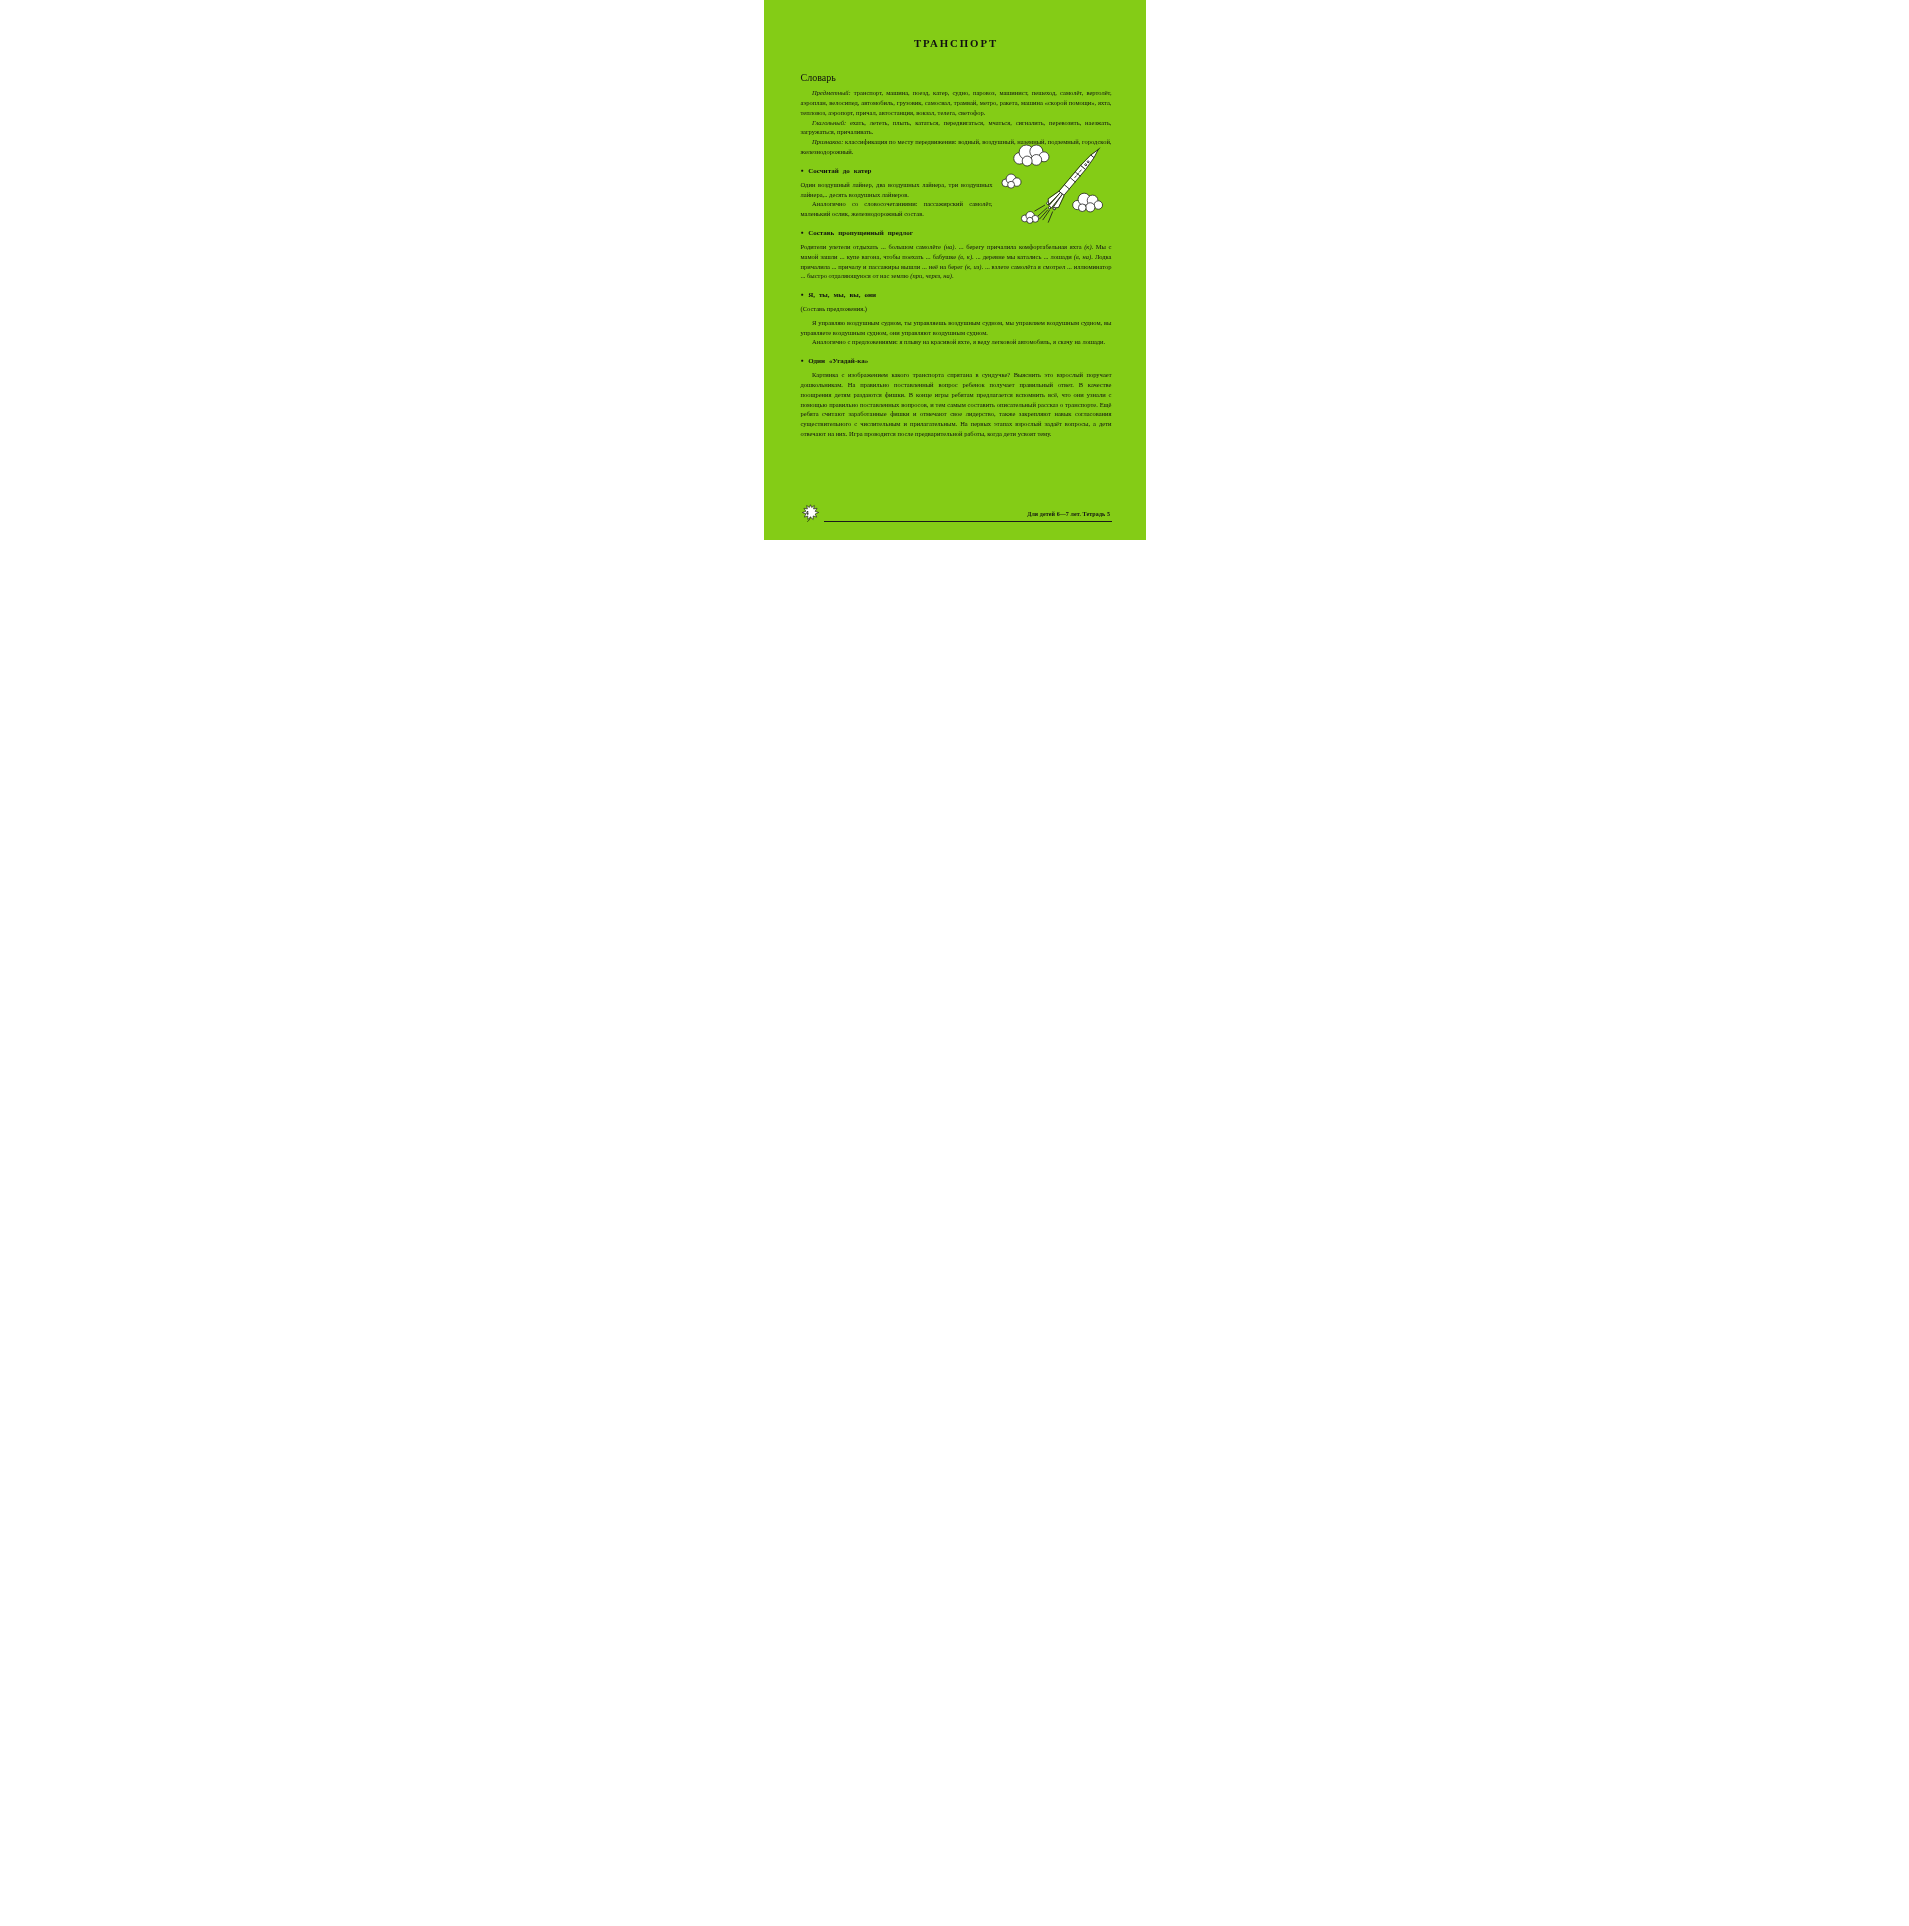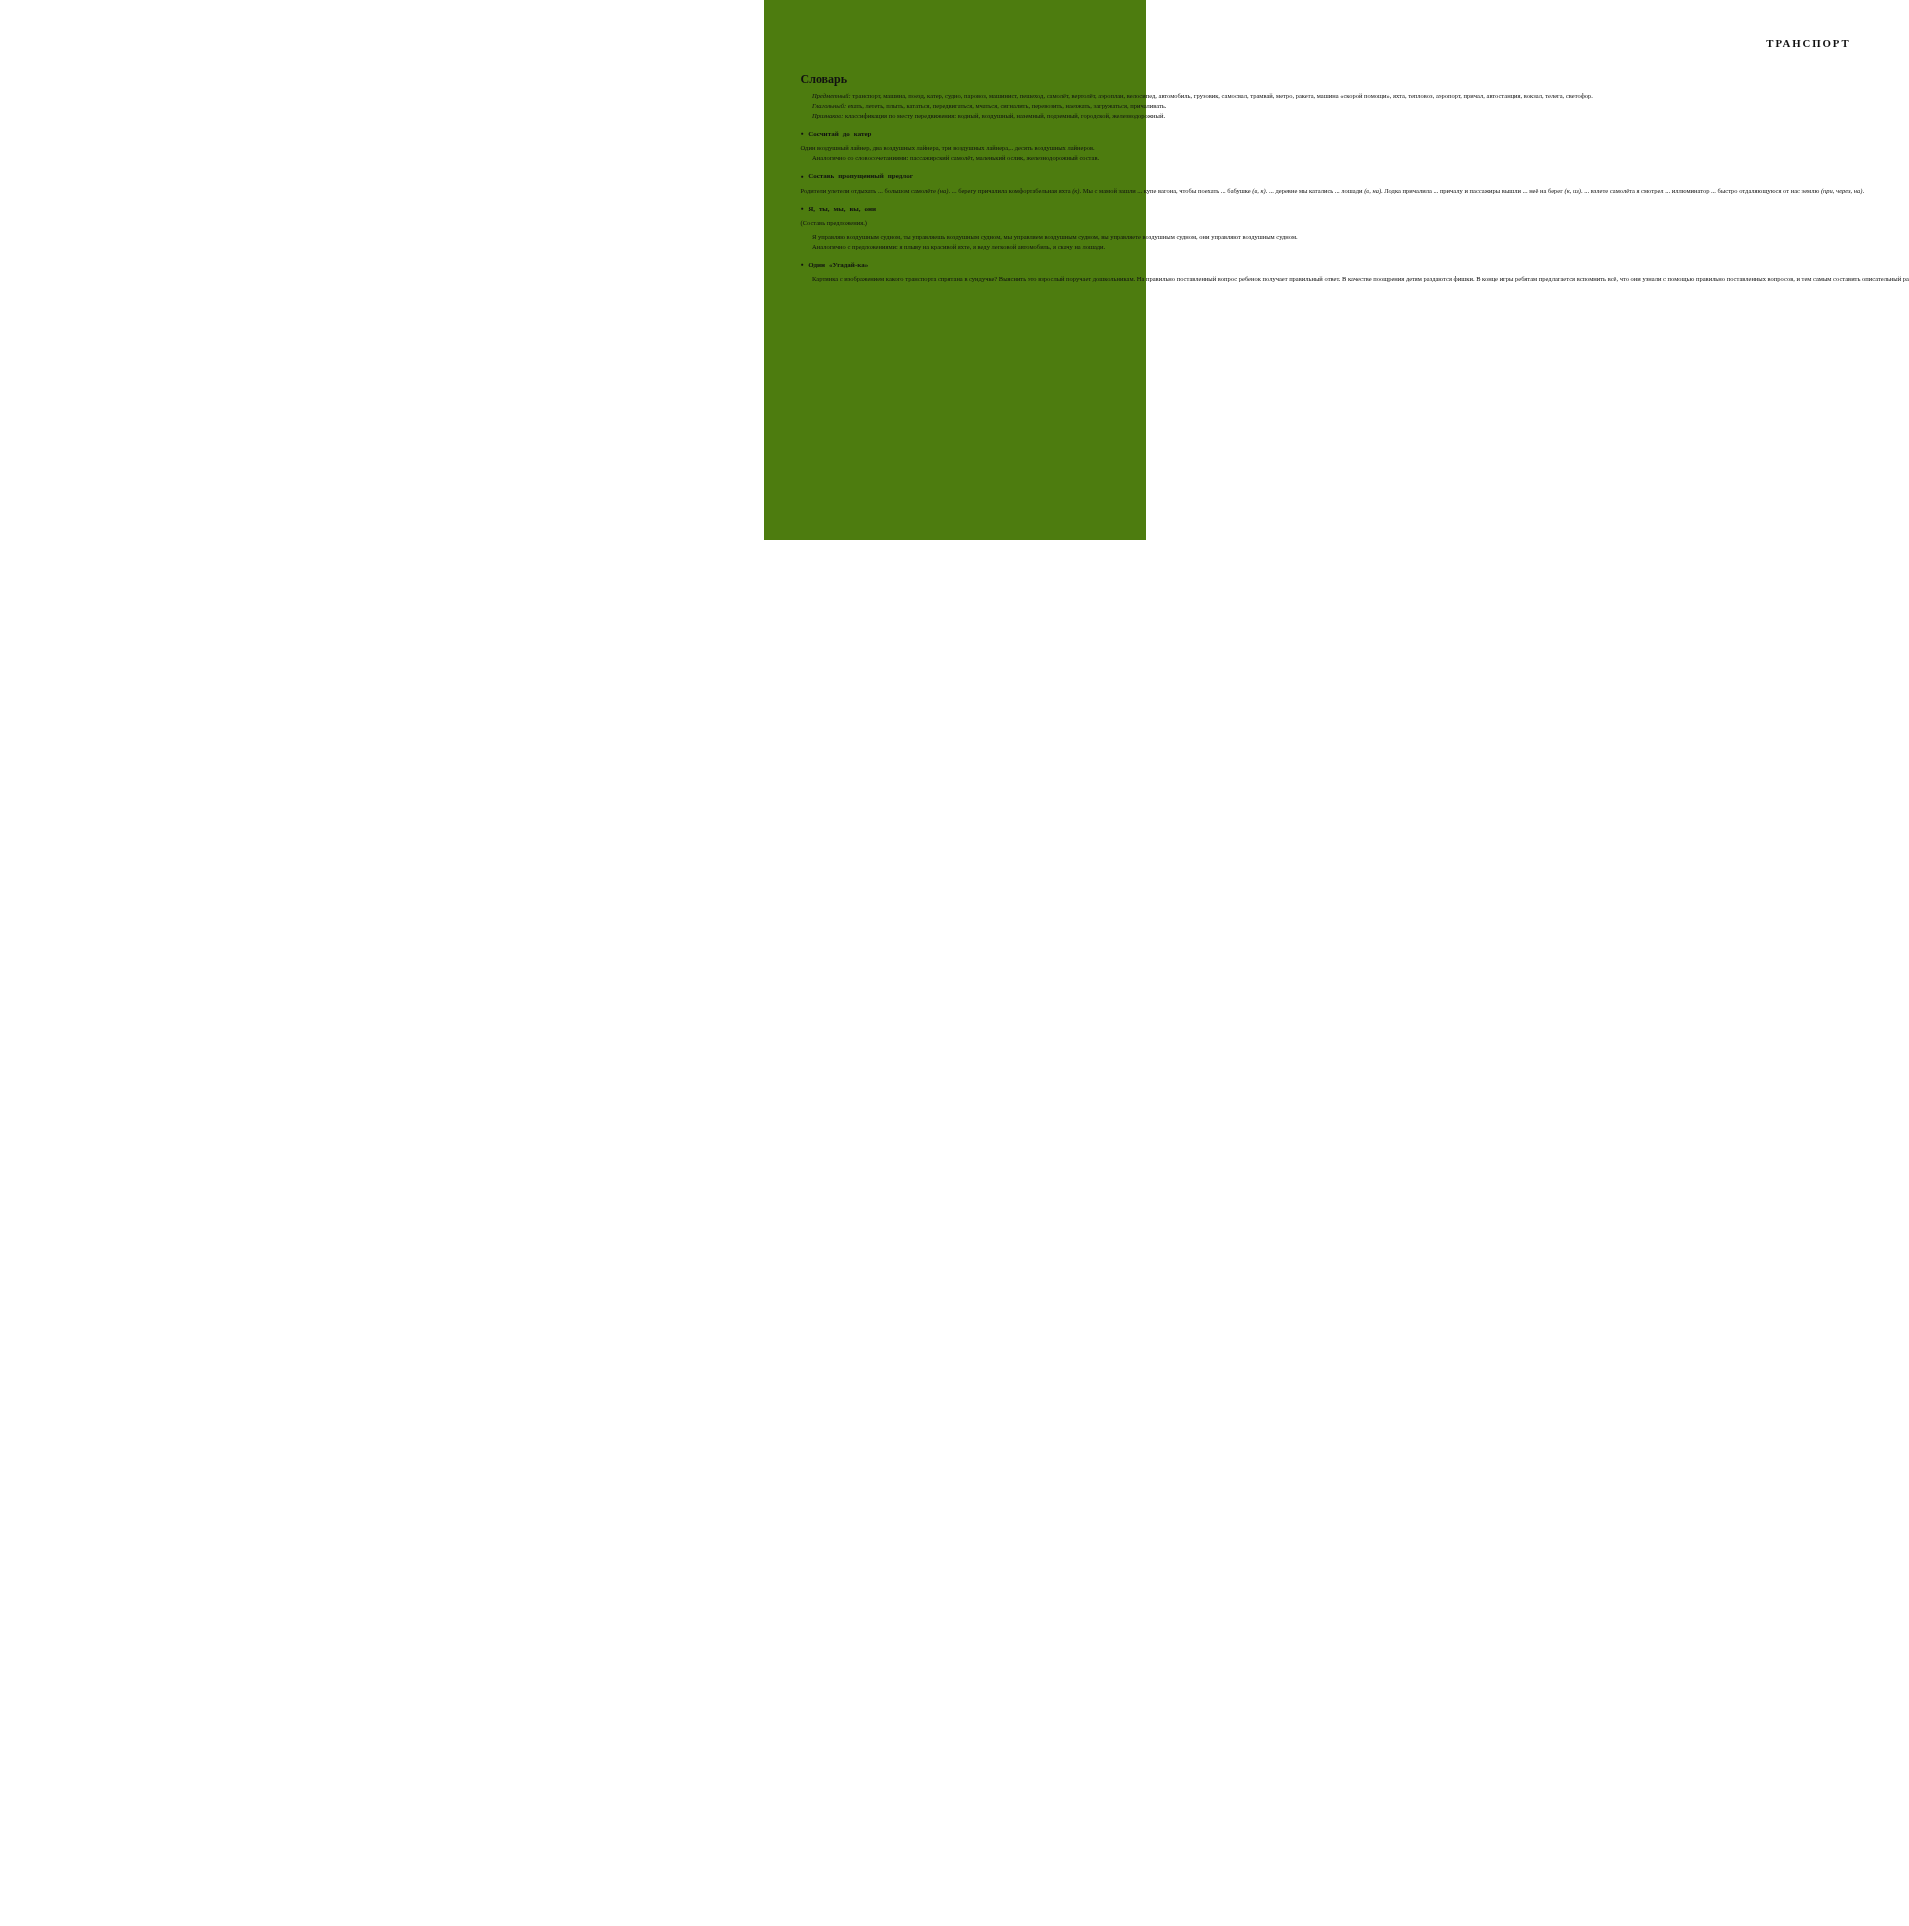--- a/index.html
+++ b/index.html
@@ -1,41 +1,41 @@
 <!DOCTYPE html>
 <html lang="ru" style="font-size:6.2px"><head>
 <meta charset="utf-8">
 <style>
   * { margin: 0; padding: 0; box-sizing: border-box; }
   html, body { background: #ffffff; }
   body { display: flex; justify-content: center; }
   .page {
     width: 382px;
     min-height: 540px;
-    background: #4d7c0f;
+    background: #84cc16;
     color: #111111;
     font-family: "Liberation Serif", "DejaVu Serif", serif;
     font-size: 6.5px;
     line-height: 1.52;
     padding: 25px 34px 17.7px 37px;
     display: flex;
-    flex-direction: row;
+    flex-direction: column;
     hyphens: auto;
   }
   .content { flex: 1 0 auto; }
   h1.title {
     text-align: center;
     font-size: 10.8px;
     font-weight: bold;
     letter-spacing: 1.9px;
     margin: 10px 0 19px 0;
   }
   h2.vocab-heading {
-    font-size: 12px;
-    font-weight: bold;
+    font-size: 10px;
+    font-weight: normal;
     margin: 0 0 2.3px 0;
   }
   p.para { text-align: justify; }
   p.indent { text-indent: 11.6px; }
   .it { font-style: italic; }
   h3.bullet-head {
     font-size: 7px;
     font-weight: bold;
     word-spacing: 0.32em;
     margin: 8.5px 0 3.5px 0;

